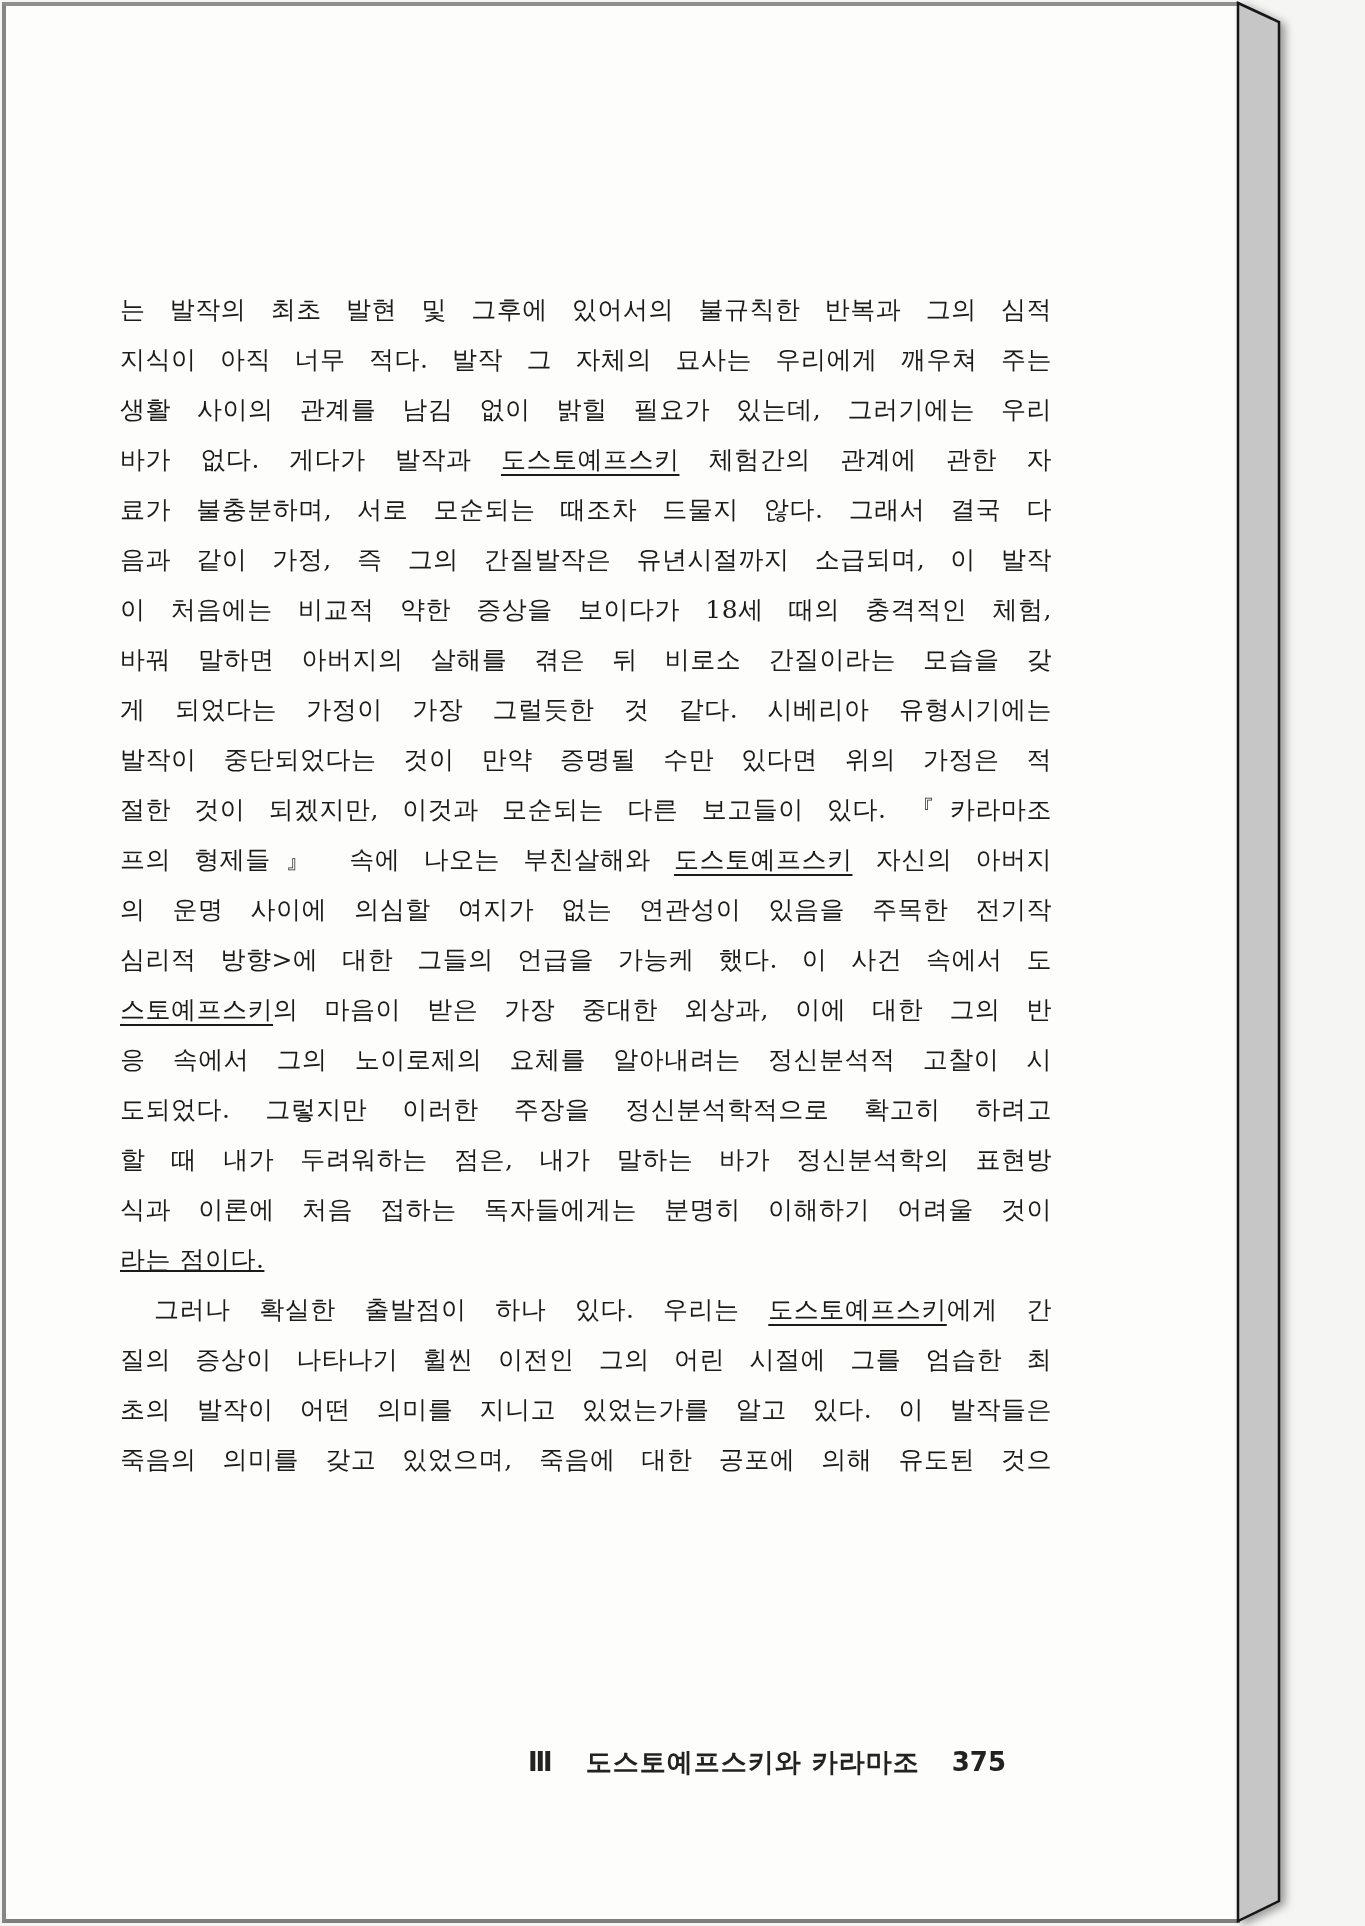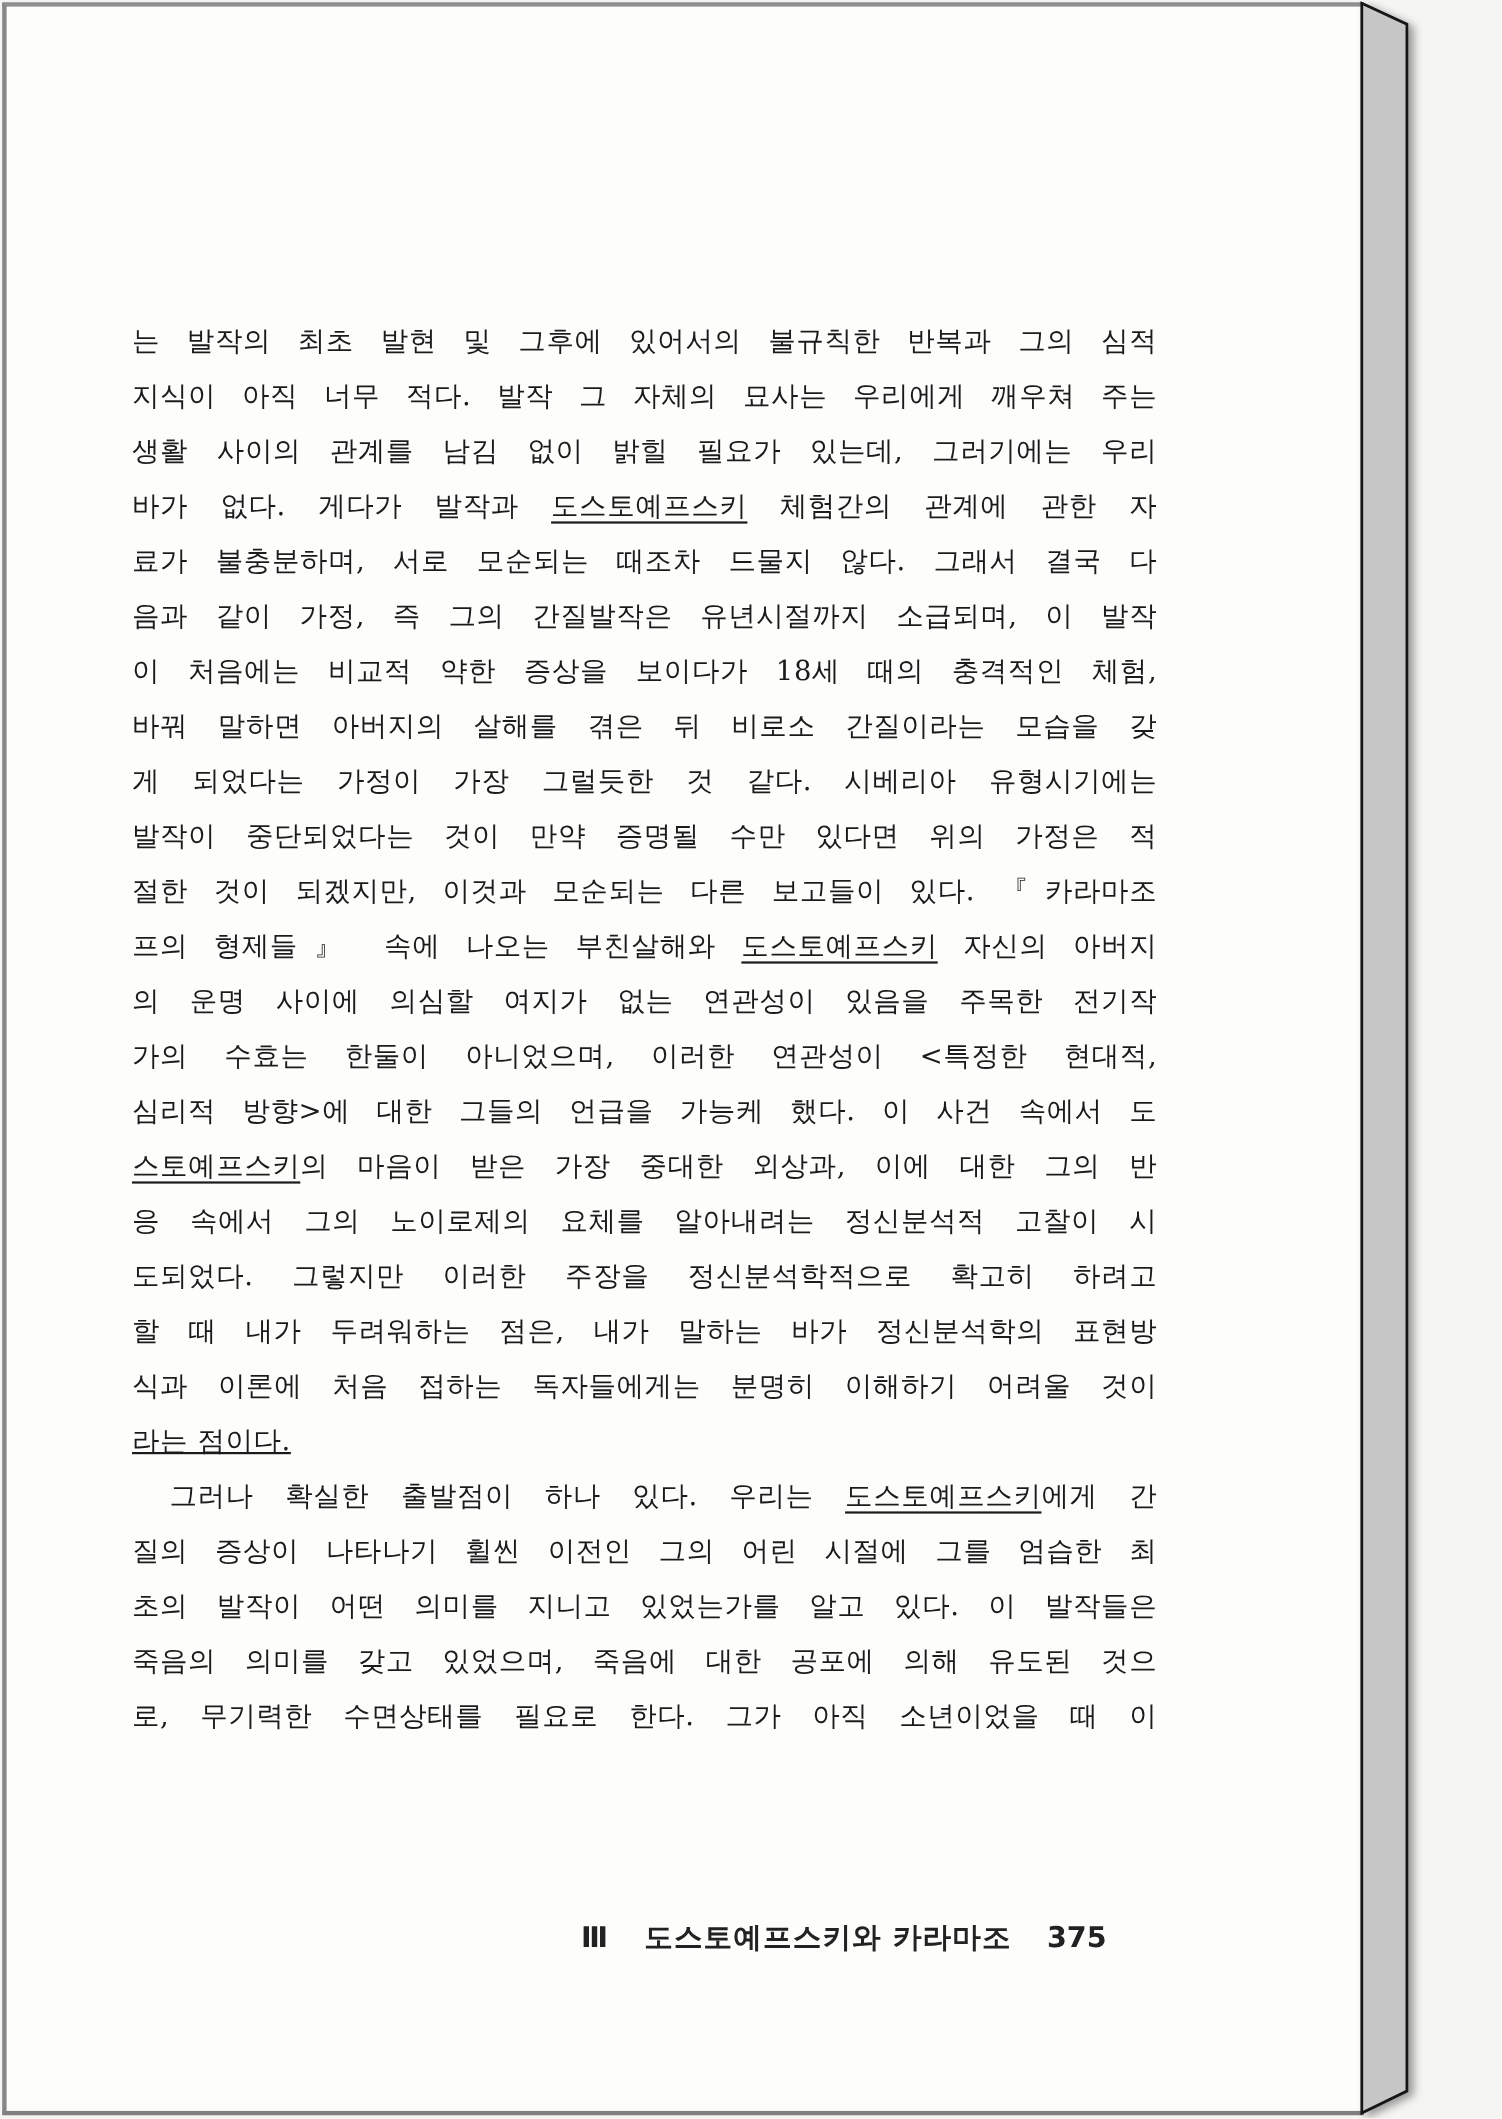--- a/index.html
+++ b/index.html
@@ -85,33 +85,31 @@
       <div class="line">바가 없다. 게다가 발작과 <span class="uline">도스토예프스키</span> 체험간의 관계에 관한 자</div>
       <div class="line">료가 불충분하며, 서로 모순되는 때조차 드물지 않다. 그래서 결국 다</div>
       <div class="line">음과 같이 가정, 즉 그의 간질발작은 유년시절까지 소급되며, 이 발작</div>
       <div class="line">이 처음에는 비교적 약한 증상을 보이다가 18세 때의 충격적인 체험,</div>
       <div class="line">바꿔 말하면 아버지의 살해를 겪은 뒤 비로소 간질이라는 모습을 갖</div>
       <div class="line">게 되었다는 가정이 가장 그럴듯한 것 같다. 시베리아 유형시기에는</div>
       <div class="line">발작이 중단되었다는 것이 만약 증명될 수만 있다면 위의 가정은 적</div>
       <div class="line">절한 것이 되겠지만, 이것과 모순되는 다른 보고들이 있다. 『카라마조</div>
       <div class="line">프의 형제들』 속에 나오는 부친살해와 <span class="uline">도스토예프스키</span> 자신의 아버지</div>
       <div class="line">의 운명 사이에 의심할 여지가 없는 연관성이 있음을 주목한 전기작</div>
-      <div class="line">가의 수효는 한둘이 아니었으며, 이러한 연관성이 &lt;특정한 현대적,</div>
       <div class="line">심리적 방향&gt;에 대한 그들의 언급을 가능케 했다. 이 사건 속에서 도</div>
       <div class="line"><span class="uline">스토예프스키</span>의 마음이 받은 가장 중대한 외상과, 이에 대한 그의 반</div>
       <div class="line">응 속에서 그의 노이로제의 요체를 알아내려는 정신분석적 고찰이 시</div>
       <div class="line">도되었다. 그렇지만 이러한 주장을 정신분석학적으로 확고히 하려고</div>
       <div class="line">할 때 내가 두려워하는 점은, 내가 말하는 바가 정신분석학의 표현방</div>
       <div class="line">식과 이론에 처음 접하는 독자들에게는 분명히 이해하기 어려울 것이</div>
       <div class="line no-fill">라는 점이다.</div>
       <div class="line indent">그러나 확실한 출발점이 하나 있다. 우리는 <span class="uline">도스토예프스키</span>에게 간</div>
       <div class="line">질의 증상이 나타나기 휠씬 이전인 그의 어린 시절에 그를 엄습한 최</div>
       <div class="line">초의 발작이 어떤 의미를 지니고 있었는가를 알고 있다. 이 발작들은</div>
       <div class="line">죽음의 의미를 갖고 있었으며, 죽음에 대한 공포에 의해 유도된 것으</div>
-      <div class="line">로, 무기력한 수면상태를 필요로 한다. 그가 아직 소년이었을 때 이</div>
     </div>
 
   <div class="footer">
     <span class="chapter-numeral">Ⅲ</span>
     <span class="chapter-title">도스토예프스키와 카라마조</span>
     <span class="page-num">375</span>
   </div>
 
 </div>
 

